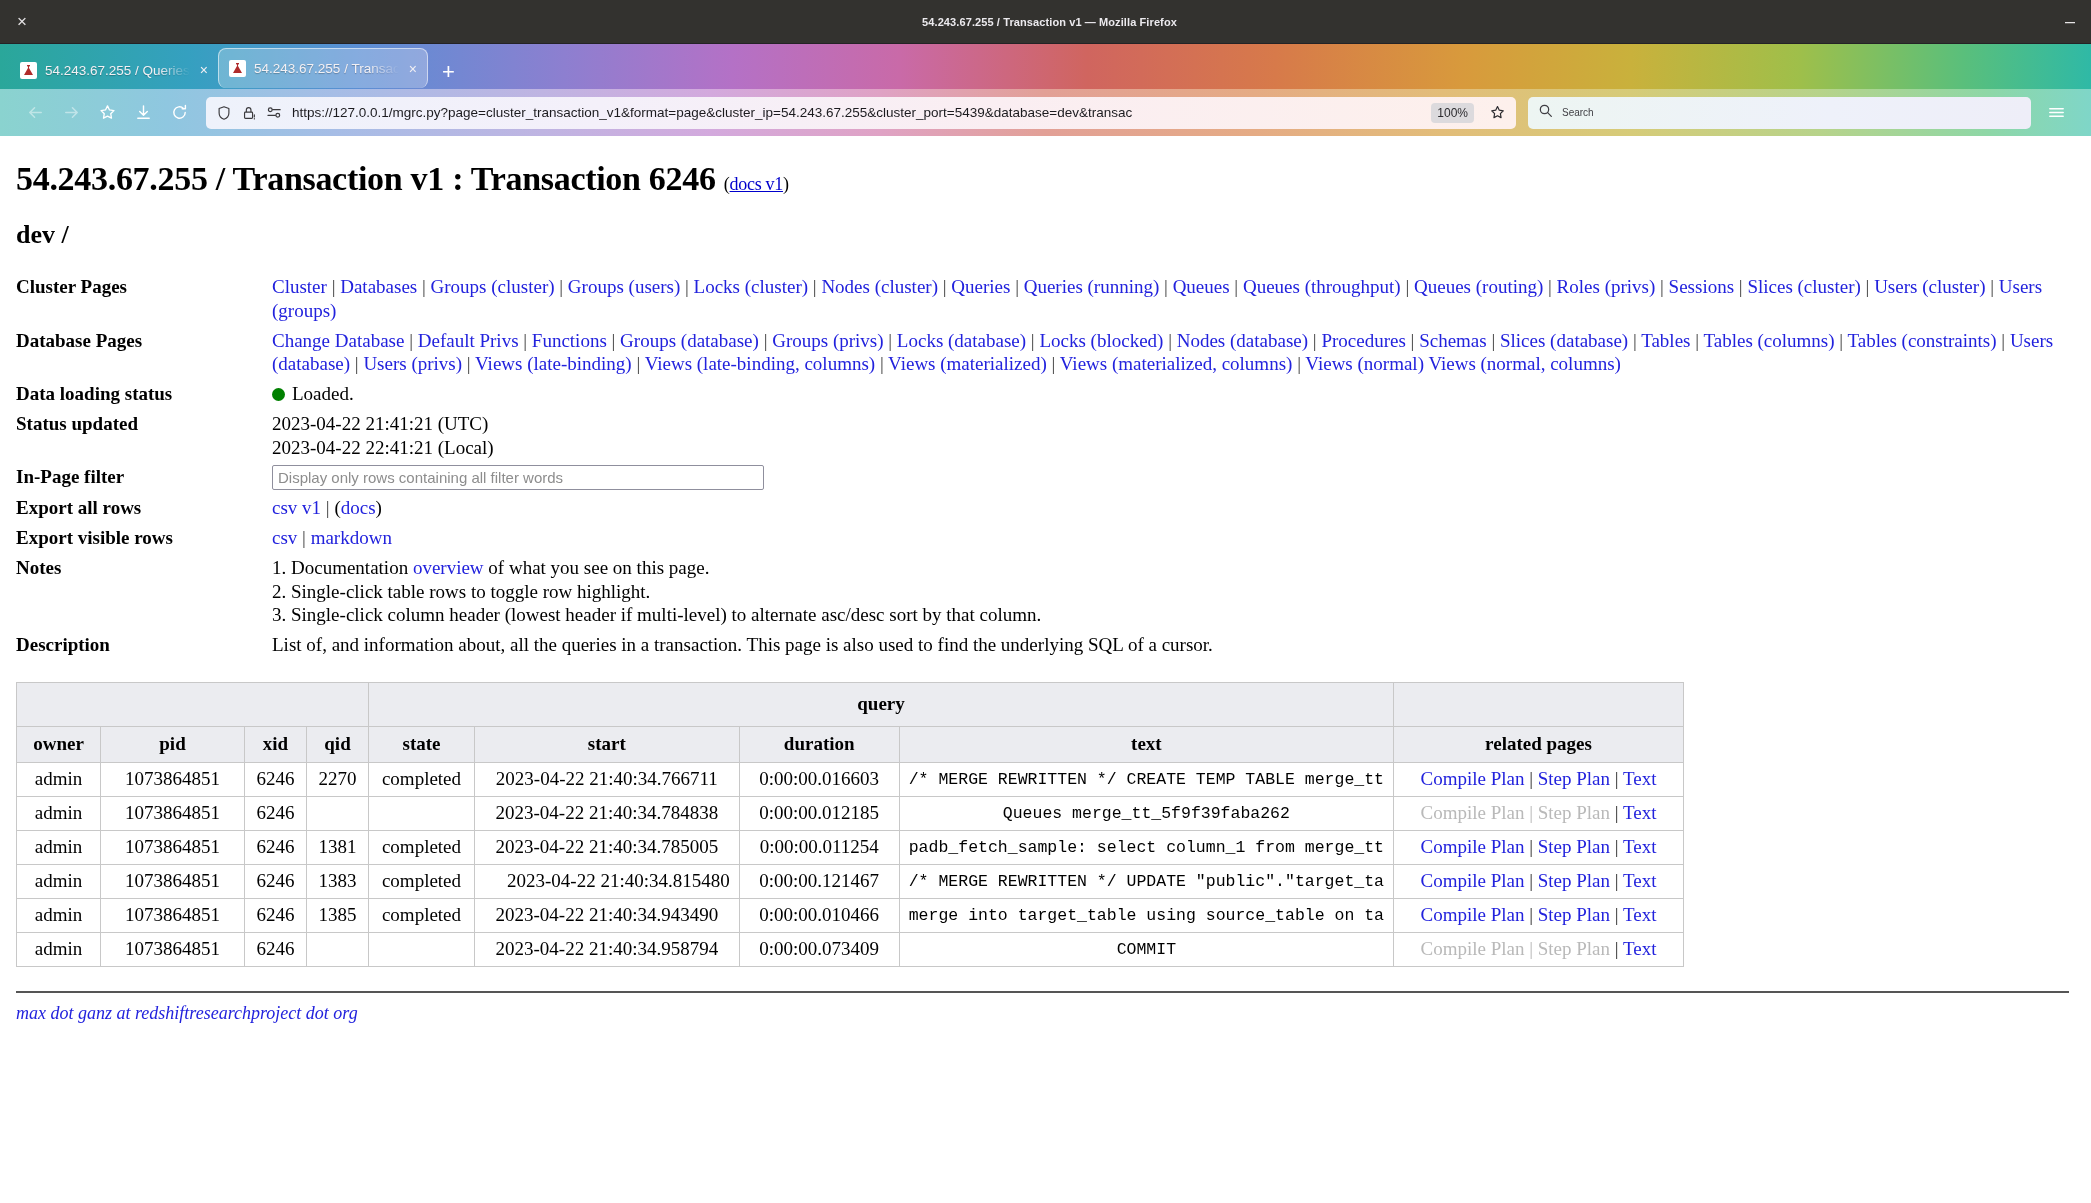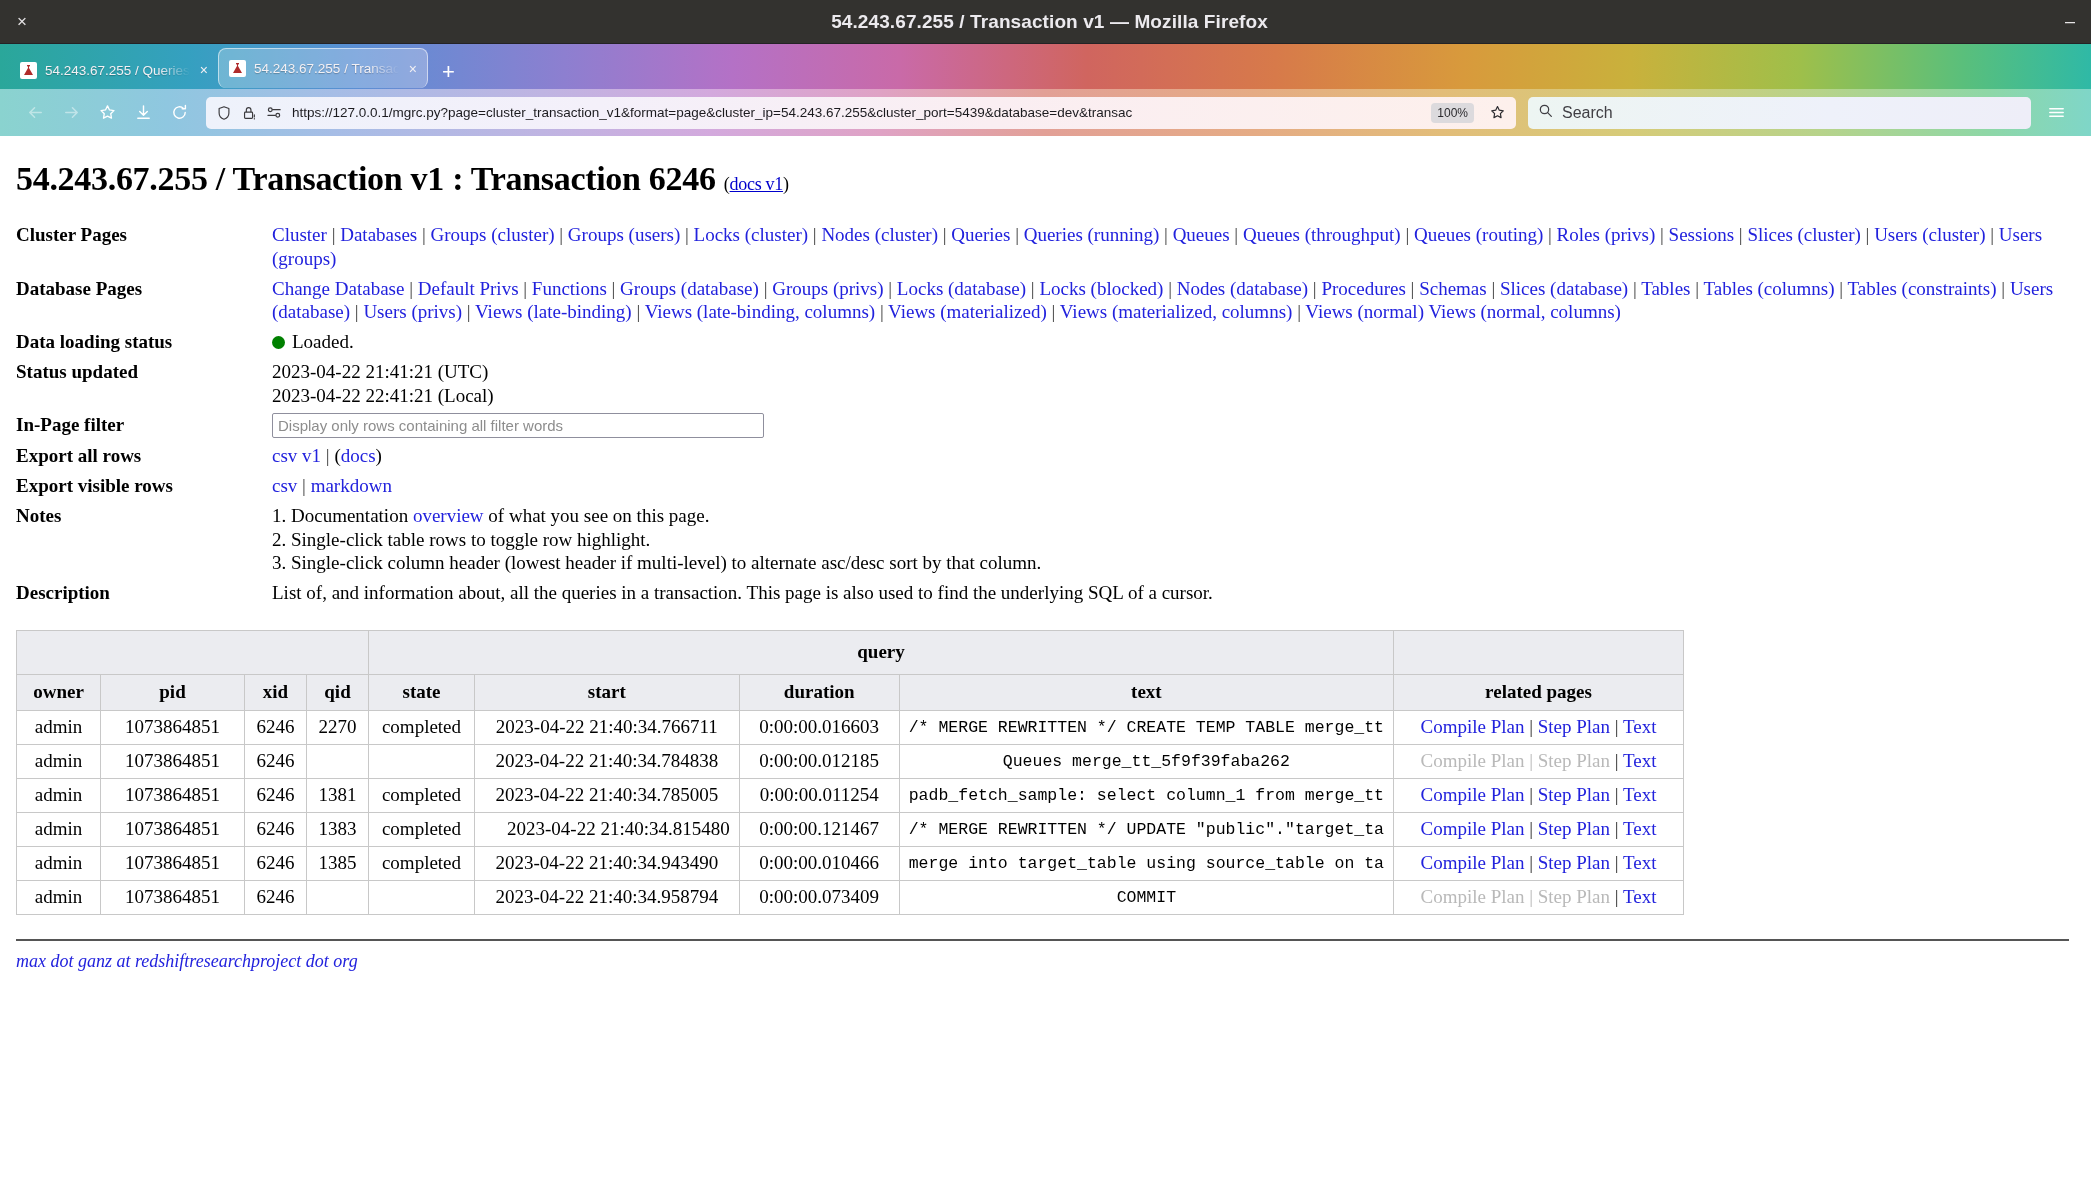--- a/index.html
+++ b/index.html
@@ -27,21 +27,21 @@
     width: 44px; text-align: center;
     color: #e6e4e6; font-size: 17px;
     font-family: "Liberation Sans", sans-serif;
     line-height: 1;
   }
   .titlebar .tb-title {
     position: absolute; left: 8px; right: 0;
     text-align: center;
     color: #eceaee;
     font-family: "Liberation Sans", sans-serif;
-    font-size: 19px; font-weight: bold;
+    font-size: 11px; font-weight: bold;
     letter-spacing: .1px;
     pointer-events: none;
   }
   .titlebar .tb-min {
     position: absolute; right: 16px;
     color: #e6e4e6; font-size: 18px;
     font-family: "Liberation Sans", sans-serif;
   }
 
   
@@ -167,21 +167,21 @@
     height: 32px;
     margin-left: 10px;
     background: linear-gradient(90deg,#edf5f2 0%, #eef1fa 60%, #eeeef8 100%);
     border-radius: 5px;
     display: flex; align-items: center;
     padding: 0 10px; gap: 9px;
     box-sizing: border-box;
   }
   .searchbox .s-ph {
     font-family: "Liberation Sans", sans-serif;
-    font-size: 16px; color: #3f3e43;
+    font-size: 10px; color: #3f3e43;
   }
   .hamburger {
     width: 34px; height: 34px; margin-left: 6px;
     display: flex; align-items: center; justify-content: center;
     color: #ffffff;
   }
 
   
   #content {
     flex: 1 1 auto;
@@ -407,20 +407,21 @@
     </div>
   </div>
 
   <div id="content">
 
     <h1 class="pg">
       <span>54.243.67.255 / Transaction v1 : Transaction 6246</span>
       <span class="docs"><span>(</span><a href="#">docs v1</a><span>)</span></span>
     </h1>
 
+    <h2 class="pg">dev /</h2>
 
     <table class="meta">
       <tbody>
           <tr>
         <td class="k">Cluster Pages</td>
         <td class="v" id="cluster-pages-cell"><a href="#">Cluster</a><span class="sep"> | </span><a href="#">Databases</a><span class="sep"> | </span><a href="#">Groups (cluster)</a><span class="sep"> | </span><a href="#">Groups (users)</a><span class="sep"> | </span><a href="#">Locks (cluster)</a><span class="sep"> | </span><a href="#">Nodes (cluster)</a><span class="sep"> | </span><a href="#">Queries</a><span class="sep"> | </span><a href="#">Queries (running)</a><span class="sep"> | </span><a href="#">Queues</a><span class="sep"> | </span><a href="#">Queues (throughput)</a><span class="sep"> | </span><a href="#">Queues (routing)</a><span class="sep"> | </span><a href="#">Roles (privs)</a><span class="sep"> | </span><a href="#">Sessions</a><span class="sep"> | </span><a href="#">Slices (cluster)</a><span class="sep"> | </span><a href="#">Users (cluster)</a><span class="sep"> | </span><a href="#">Users (groups)</a></td>
       </tr>
       <tr>
         <td class="k">Database Pages</td>
         <td class="v" id="database-pages-cell"><a href="#">Change Database</a><span class="sep"> | </span><a href="#">Default Privs</a><span class="sep"> | </span><a href="#">Functions</a><span class="sep"> | </span><a href="#">Groups (database)</a><span class="sep"> | </span><a href="#">Groups (privs)</a><span class="sep"> | </span><a href="#">Locks (database)</a><span class="sep"> | </span><a href="#">Locks (blocked)</a><span class="sep"> | </span><a href="#">Nodes (database)</a><span class="sep"> | </span><a href="#">Procedures</a><span class="sep"> | </span><a href="#">Schemas</a><span class="sep"> | </span><a href="#">Slices (database)</a><span class="sep"> | </span><a href="#">Tables</a><span class="sep"> | </span><a href="#">Tables (columns)</a><span class="sep"> | </span><a href="#">Tables (constraints)</a><span class="sep"> | </span><a href="#">Users (database)</a><span class="sep"> | </span><a href="#">Users (privs)</a><span class="sep"> | </span><a href="#">Views (late-binding)</a><span class="sep"> | </span><a href="#">Views (late-binding, columns)</a><span class="sep"> | </span><a href="#">Views (materialized)</a><span class="sep"> | </span><a href="#">Views (materialized, columns)</a><span class="sep"> | </span><a href="#">Views (normal) Views (normal, columns)</a></td>

